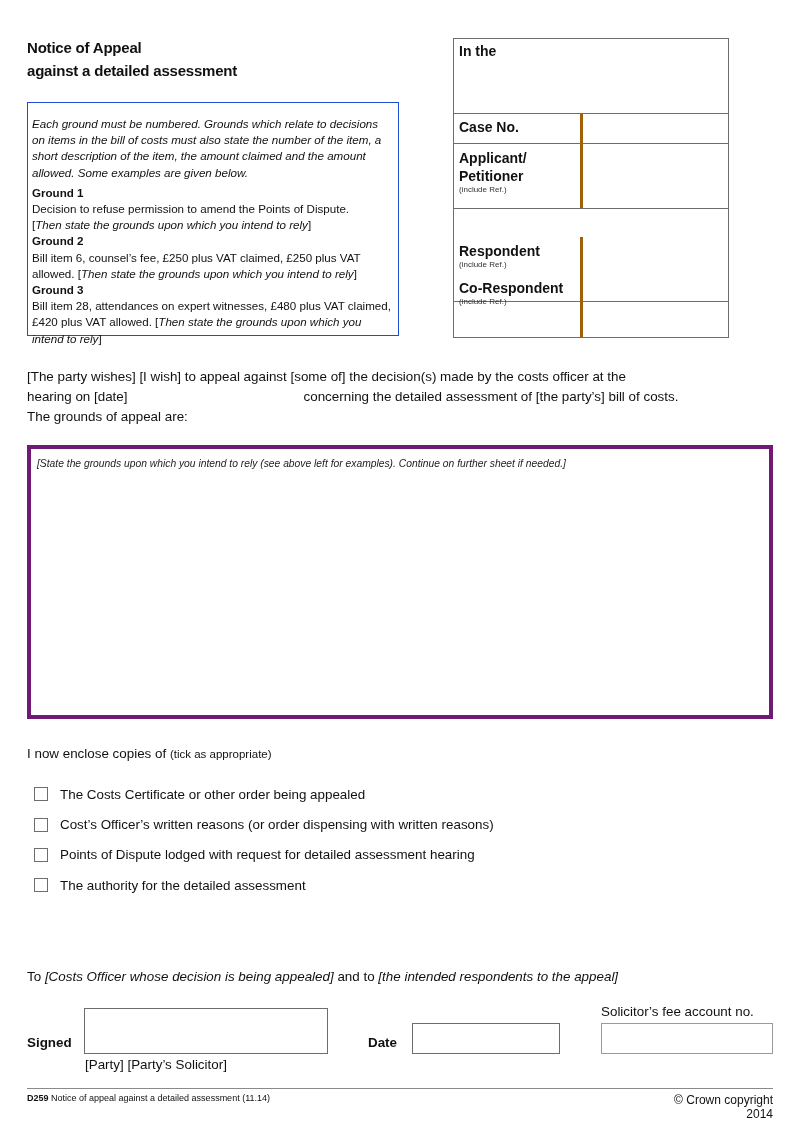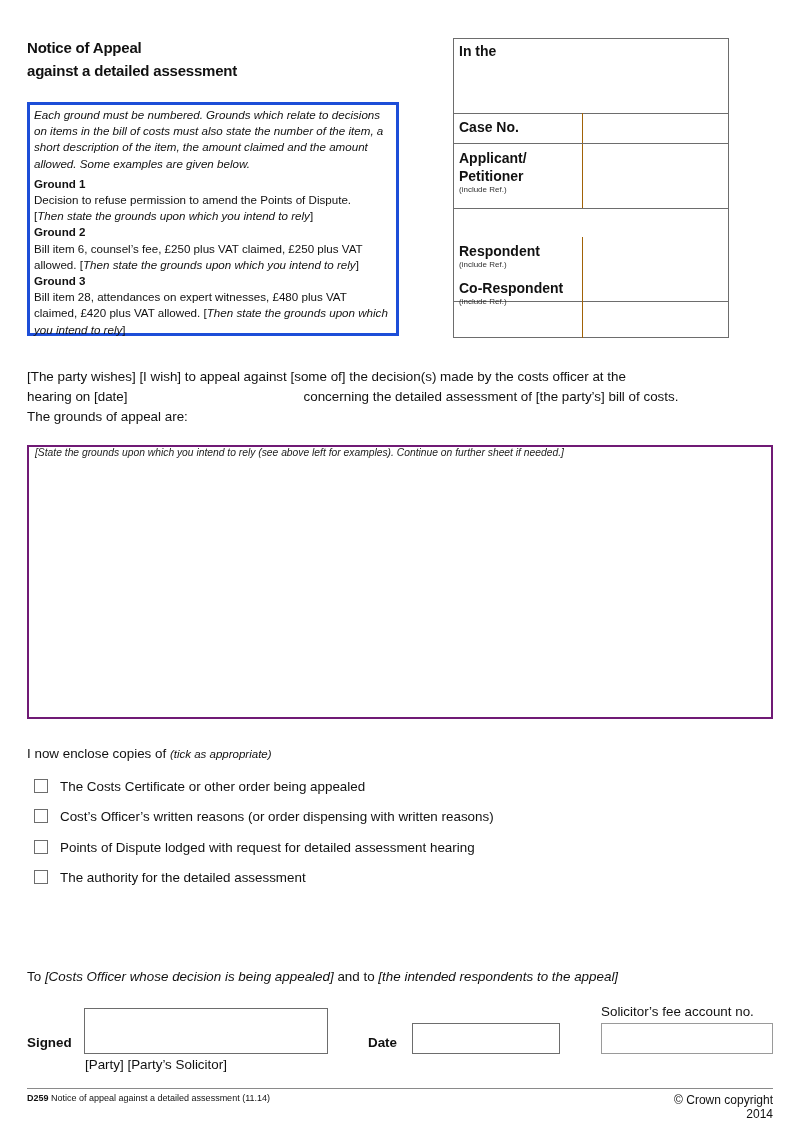--- a/index.html
+++ b/index.html
@@ -1,40 +1,40 @@
 <!DOCTYPE html>
 <html><head>
 <meta charset="utf-8">
 <style>
   html, body { margin: 0; padding: 0; background: #ffffff; }
   body { width: 800px; height: 1131px; position: relative; overflow: hidden;
          font-family: "Liberation Sans", "DejaVu Sans", sans-serif; color: #111; }
   .abs { position: absolute; }
   .title { left: 27px; top: 36px; font-size: 15px; font-weight: bold; line-height: 23px; letter-spacing: -0.2px; }
-  .guide { left: 27px; top: 102px; width: 372px; height: 234px; border: 3px solid #1d4ed8; box-sizing: border-box;
-           padding: 2px 4px 0 4px; font-size: 11.6px; line-height: 16.2px; }
+  .guide { left: 27px; top: 102px; width: 372px; height: 234px; border: 1px solid #1d4ed8; box-sizing: border-box;
+           padding: 13px 4px 0 4px; font-size: 11.6px; line-height: 16.2px; }
   .guide .it { font-style: italic; }
   .guide .gh { font-weight: bold; margin-top: 4px; }
   .guide .gh.first { margin-top: 4px; }
   .court { left: 453px; top: 38px; width: 276px; height: 300px; border: 1px solid #6d6d6d; box-sizing: border-box; }
   .court .inthe { position: absolute; left: 0; top: 0; right: 0; height: 74px; border-bottom: 1px solid #6d6d6d; }
   .court .lbl { font-weight: bold; font-size: 14px; line-height: 18px; }
   .court .sub { font-size: 8px; line-height: 10px; color: #333; }
   .court .row { position: absolute; left: 0; right: 0; border-bottom: 1px solid #6d6d6d; }
   .court .row:last-child { border-bottom: none; }
-  .court .cell-l { position: absolute; left: 0; top: 0; bottom: 0; width: 129px; border-right: 1px solid #a16207; padding: 5px 5px; box-sizing: border-box; }
+  .court .cell-l { position: absolute; left: 0; top: 0; bottom: 0; width: 129px; border-right: 3px solid #a16207; padding: 5px 5px; box-sizing: border-box; }
   .court .cell-r { position: absolute; left: 130px; right: 0; top: 0; bottom: 0; }
   .para { left: 27px; top: 367px; font-size: 13.4px; line-height: 20px; }
   .para .gap { display: inline-block; width: 176px; }
-  .grounds { left: 27px; top: 445px; width: 746px; height: 274px; border: 2px solid #701a75; box-sizing: border-box;
-             padding: 0 6px; font-size: 10.3px; font-style: italic; color: #222; }
+  .grounds { left: 27px; top: 445px; width: 746px; height: 274px; border: 4px solid #701a75; box-sizing: border-box;
+             padding: 9px 6px; font-size: 10.3px; font-style: italic; color: #222; }
   .enclose { left: 27px; top: 746px; font-size: 13.4px; }
-  .enclose .it { font-style: italic; font-size: 11.5px; }
+  .enclose .it { font-size: 11.5px; }
   .check-list { left: 34px; top: 779px; }
-  .check-item { display: flex; height: 30.4px; font-size: 13.4px; }
+  .check-item { display: flex; align-items: center; height: 30.4px; font-size: 13.4px; }
   .box { width: 14px; height: 14px; border: 1px solid #6d6d6d; margin-right: 12px; box-sizing: border-box; }
   .to-line { left: 27px; top: 969px; font-size: 13.4px; }
   .to-line .it { font-style: italic; }
   .signed-lbl { left: 27px; top: 1035px; font-weight: bold; font-size: 13.4px; }
   .signed-box { left: 84px; top: 1008px; width: 244px; height: 46px; border: 1px solid #6d6d6d; box-sizing: border-box; }
   .signed-sub { left: 85px; top: 1057px; font-size: 13.4px; }
   .date-lbl { left: 368px; top: 1035px; font-weight: bold; font-size: 13.4px; }
   .date-box { left: 412px; top: 1023px; width: 148px; height: 31px; border: 1px solid #6d6d6d; box-sizing: border-box; }
   .fee-lbl { left: 601px; top: 1004px; font-size: 13.4px; }
   .fee-box { left: 601px; top: 1023px; width: 172px; height: 31px; border: 1px solid #9a9a9a; box-sizing: border-box; }

